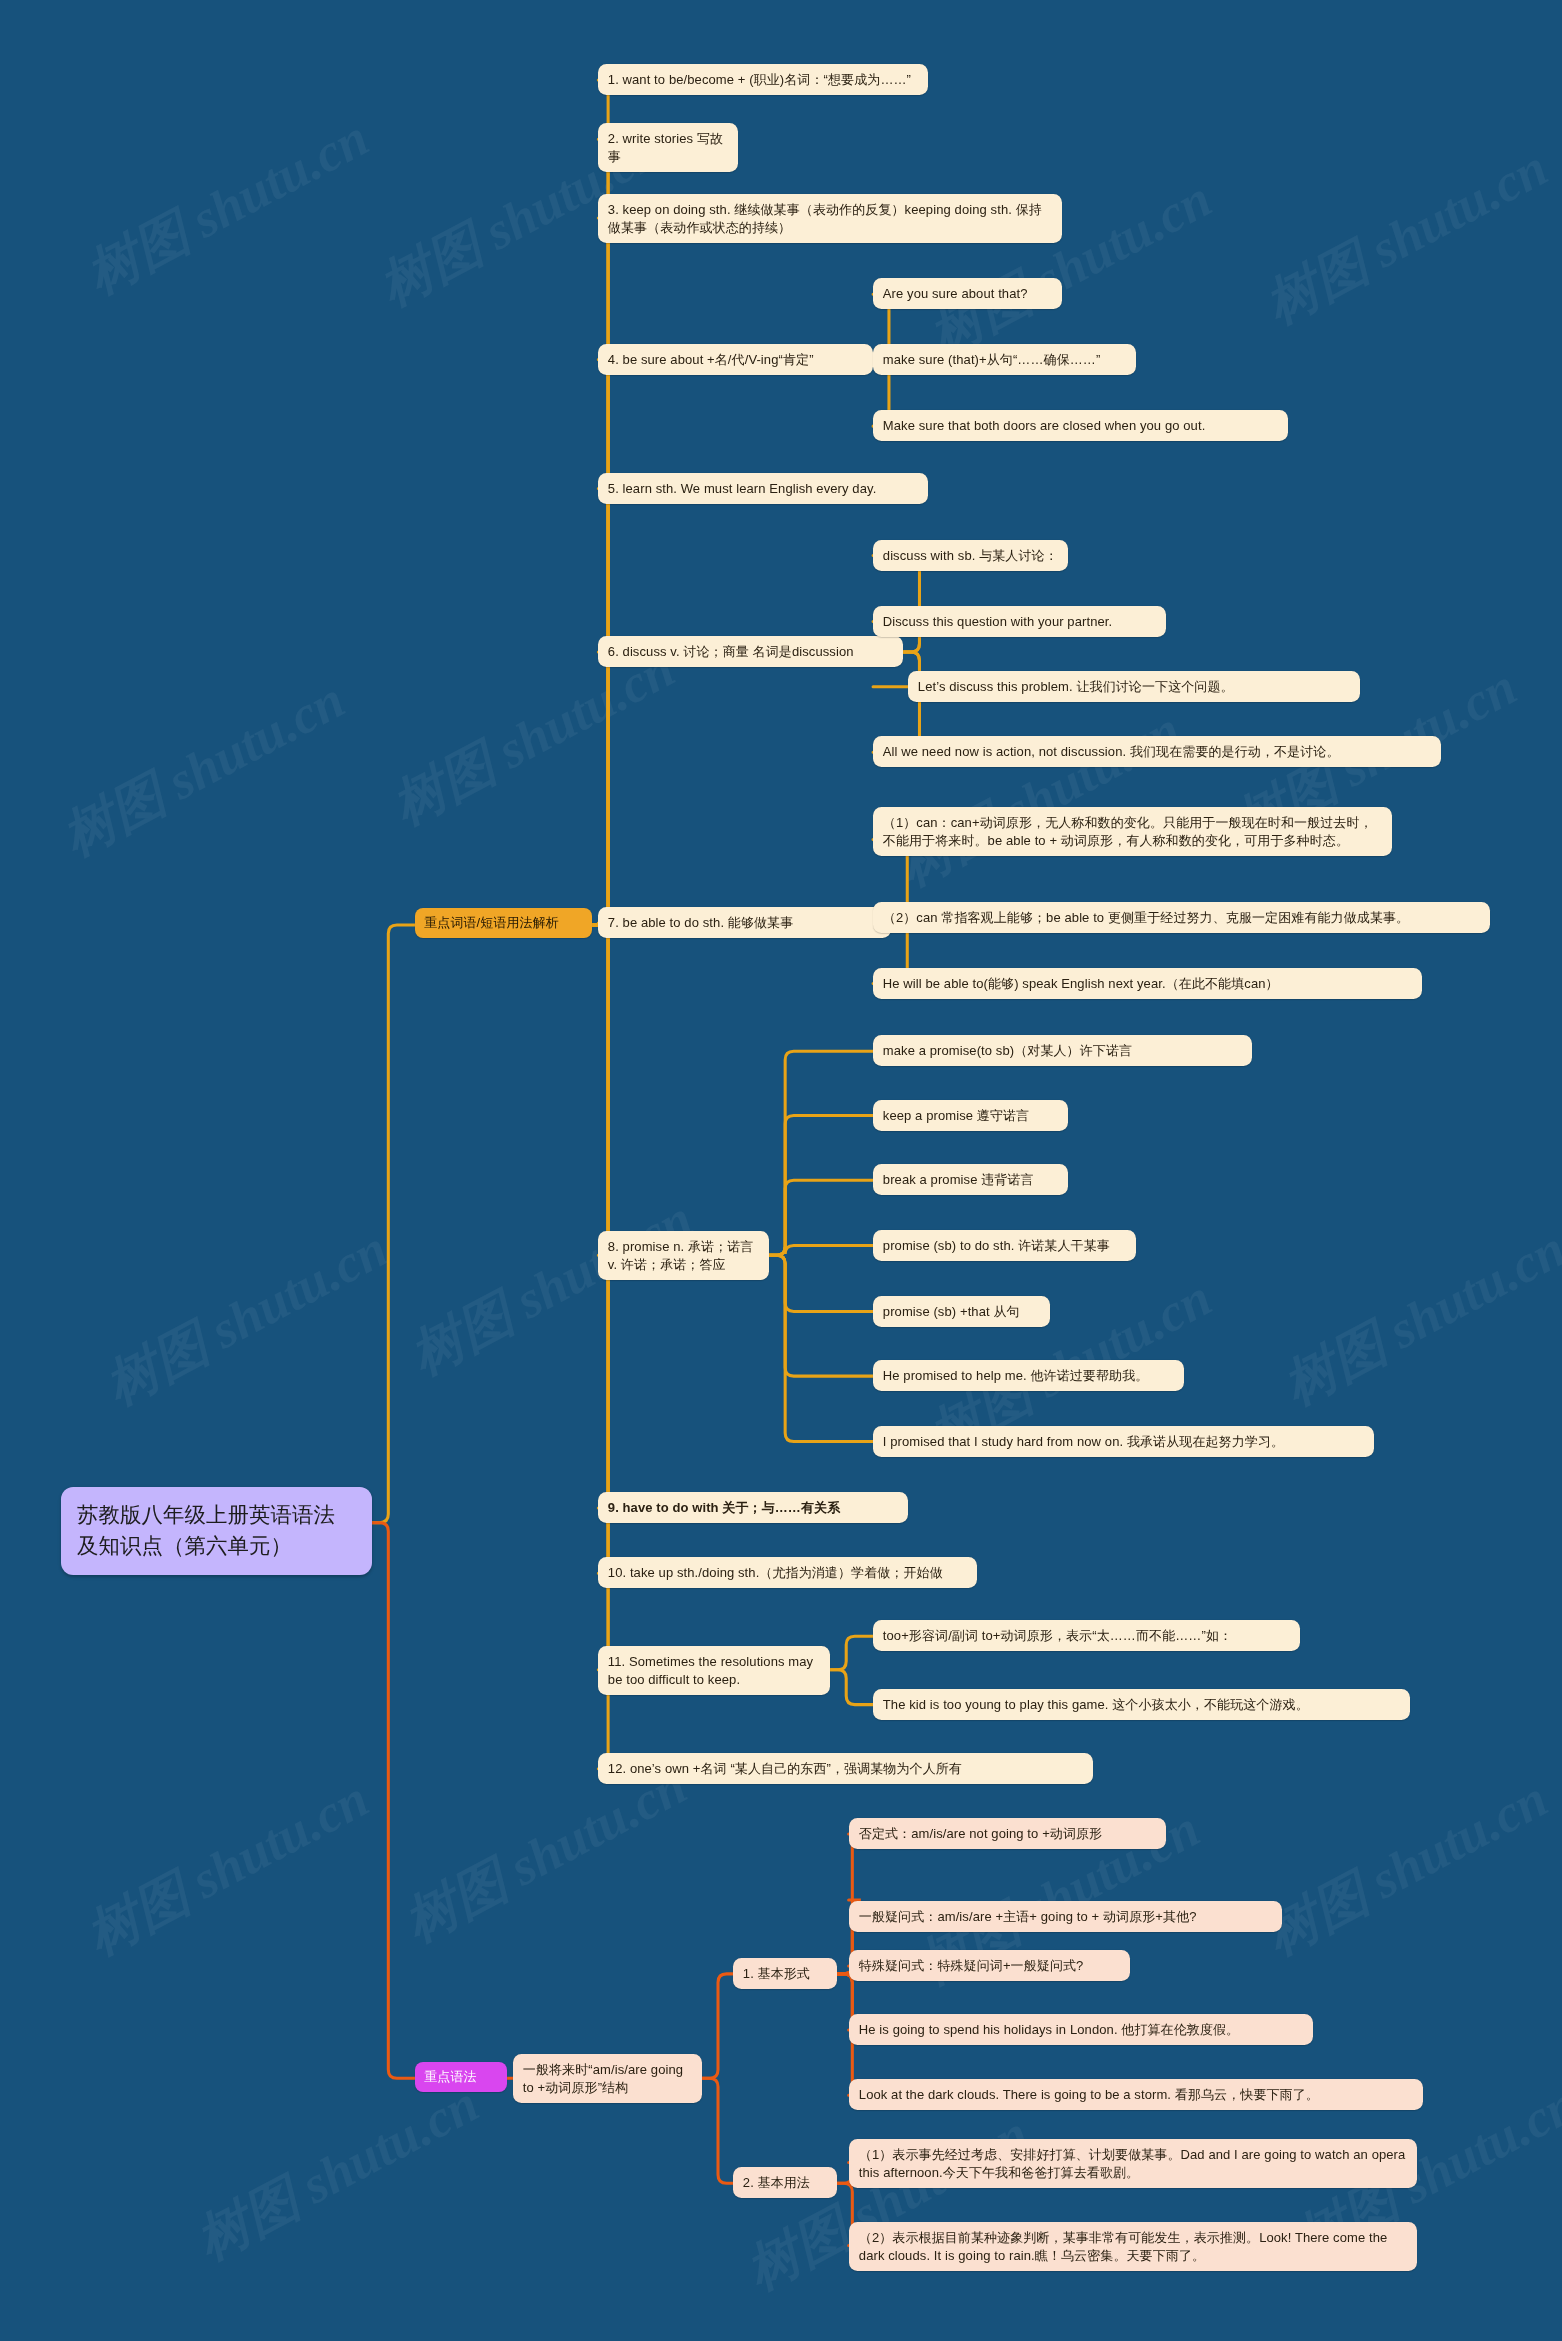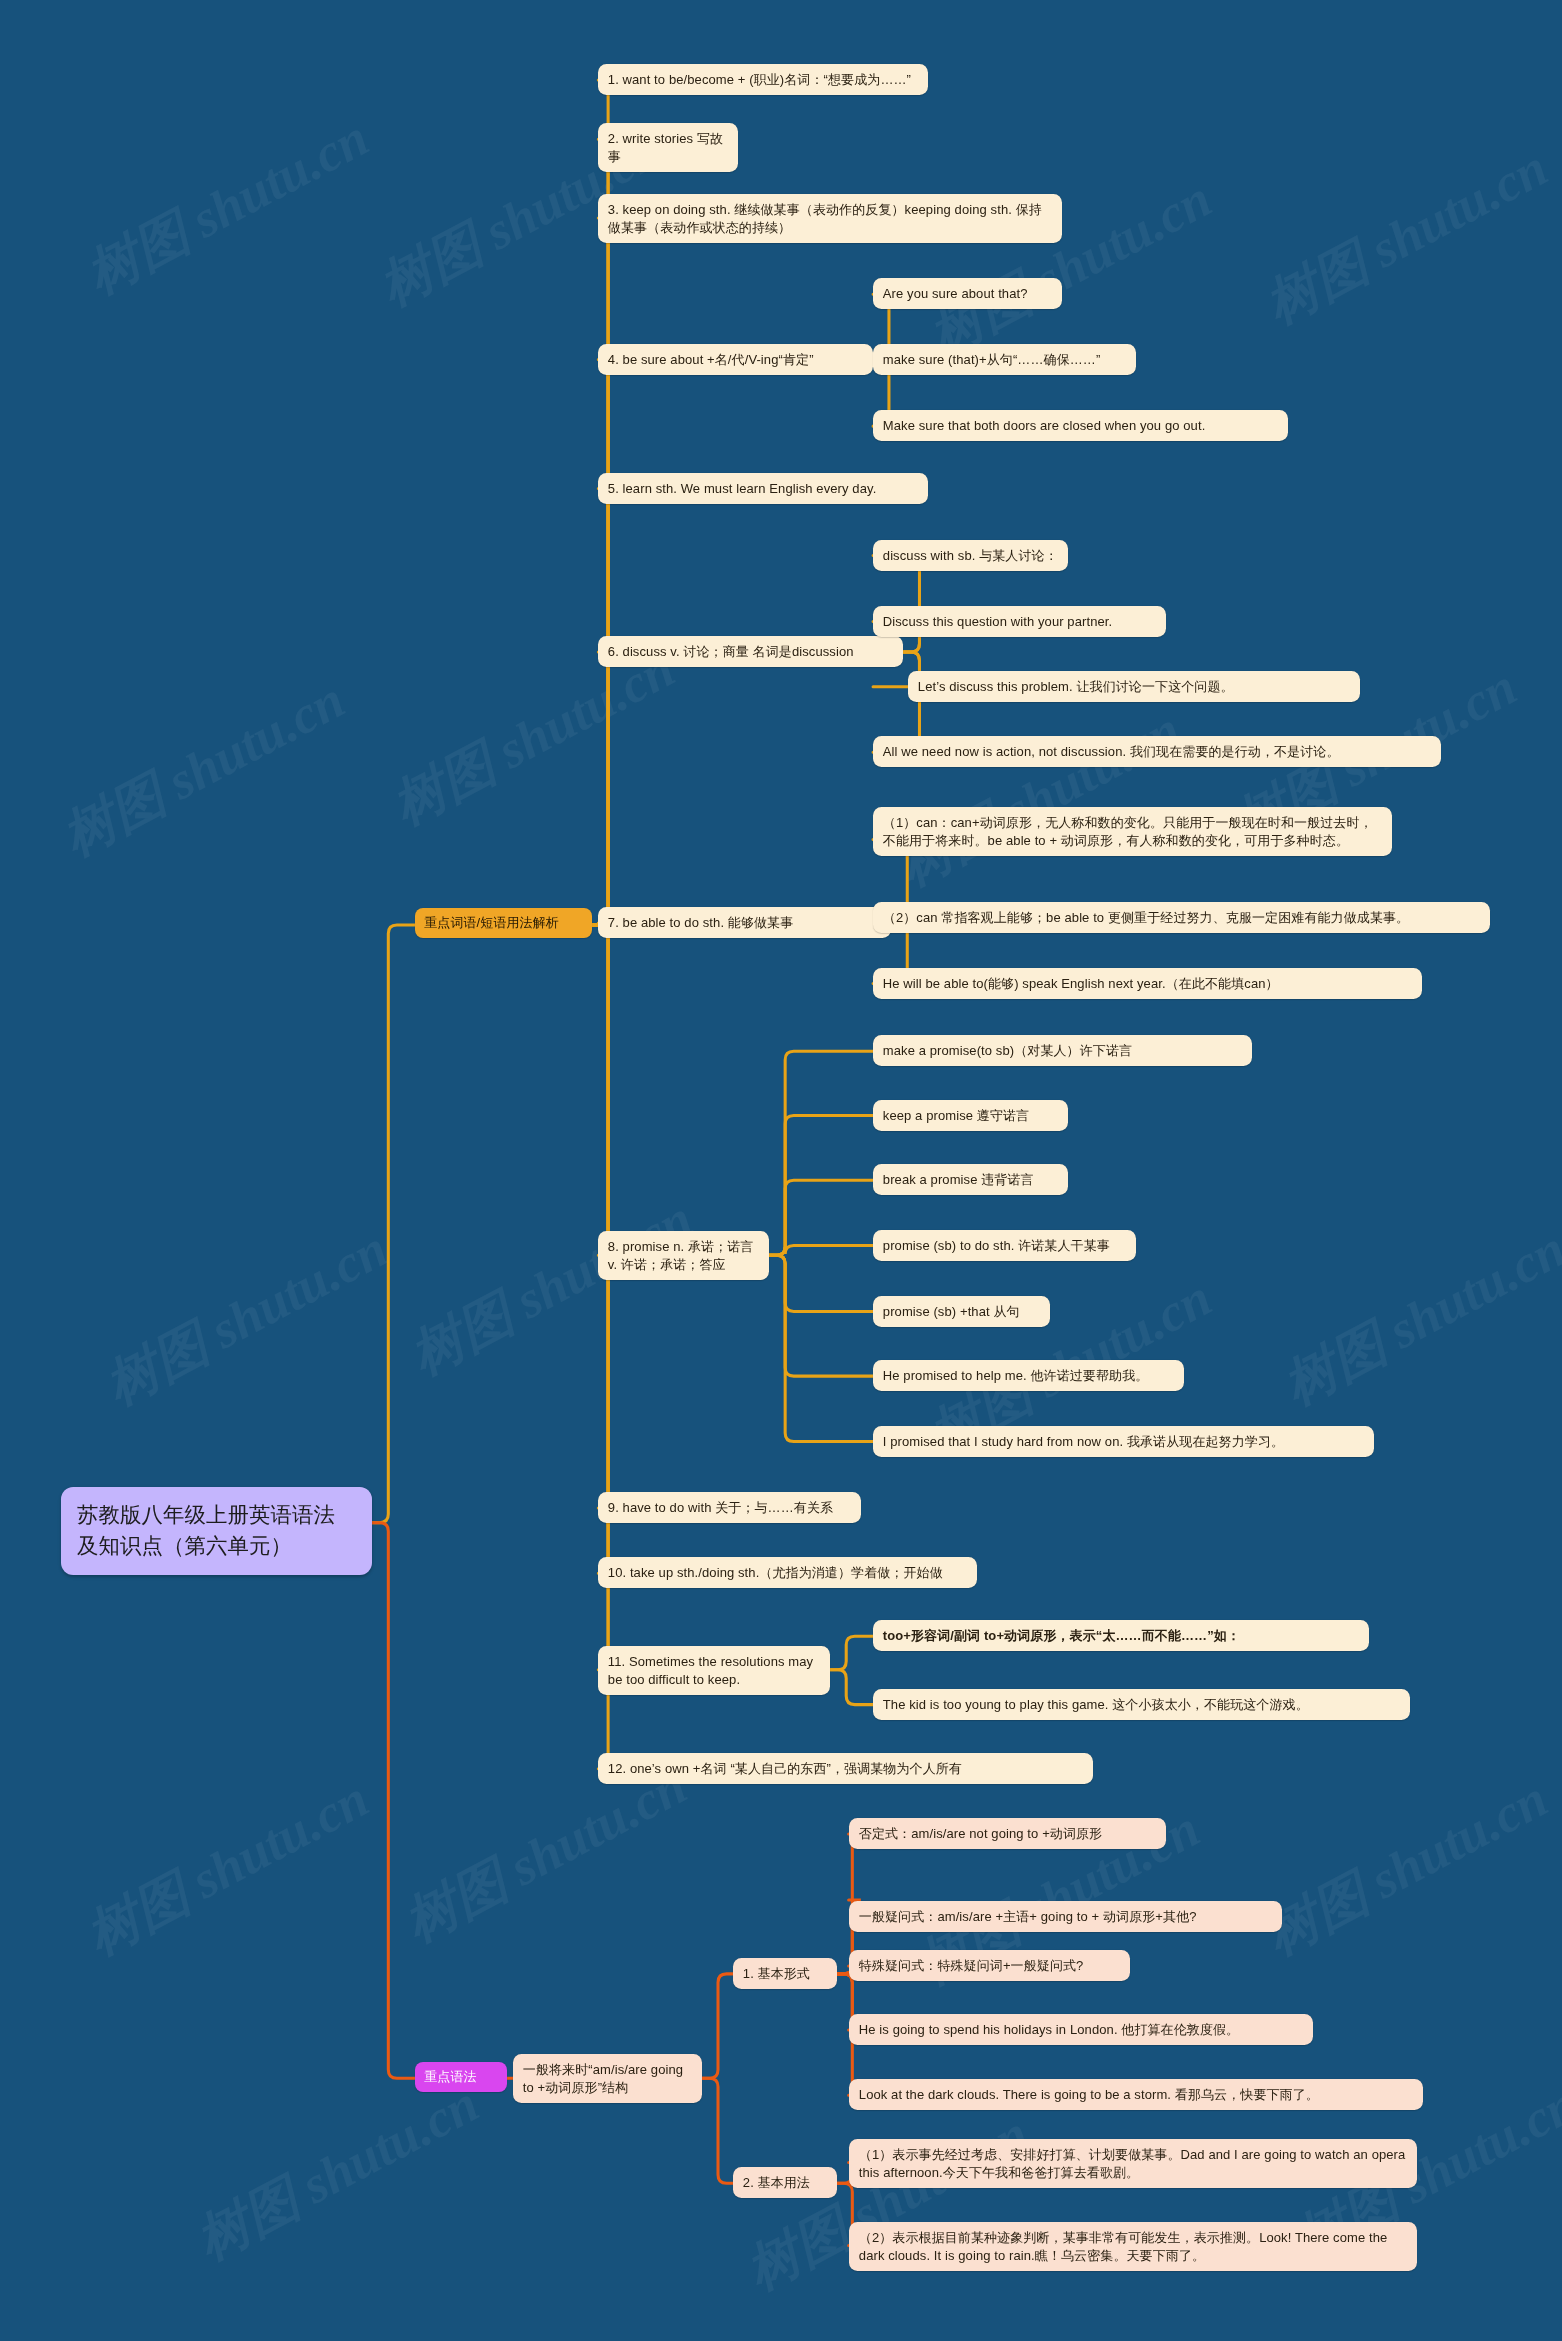--- a/index.html
+++ b/index.html
@@ -204,30 +204,30 @@
     </div>
     <div class="node n-cream" style="left: 873px; top: 1296px; width: 177px;">
       <span>promise (sb) +that 从句</span>
     </div>
     <div class="node n-cream" style="left: 873px; top: 1360px; width: 311px;">
       <span>He promised to help me. 他许诺过要帮助我。</span>
     </div>
     <div class="node n-cream" style="left: 873px; top: 1426px; width: 501px;">
       <span>I promised that I study hard from now on. 我承诺从现在起努力学习。</span>
     </div>
-    <div class="node n-cream" style="left: 598px; top: 1492px; width: 263px;">
+    <div class="node n-cream" style="left: 598px; top: 1492px; width: 310px; font-weight: bold;">
       <span>9. have to do with 关于；与……有关系</span>
     </div>
     <div class="node n-cream" style="left: 598px; top: 1557px; width: 379px;">
       <span>10. take up sth./doing sth.（尤指为消遣）学着做；开始做</span>
     </div>
     <div class="node n-cream" style="left: 598px; top: 1646px; width: 232px;">
       <span>11. Sometimes the resolutions may be too difficult to keep.</span>
     </div>
-    <div class="node n-cream" style="left: 873px; top: 1620px; width: 496px; font-weight: bold;">
+    <div class="node n-cream" style="left: 873px; top: 1620px; width: 427px;">
       <span>too+形容词/副词 to+动词原形，表示“太……而不能……”如：</span>
     </div>
     <div class="node n-cream" style="left: 873px; top: 1689px; width: 537px;">
       <span>The kid is too young to play this game. 这个小孩太小，不能玩这个游戏。</span>
     </div>
     <div class="node n-cream" style="left: 598px; top: 1753px; width: 495px;">
       <span>12. one’s own +名词 “某人自己的东西”，强调某物为个人所有</span>
     </div>
     <div class="node n-orange" style="left: 415px; top: 2062px; width: 92px;">
       <span>重点语法</span>

